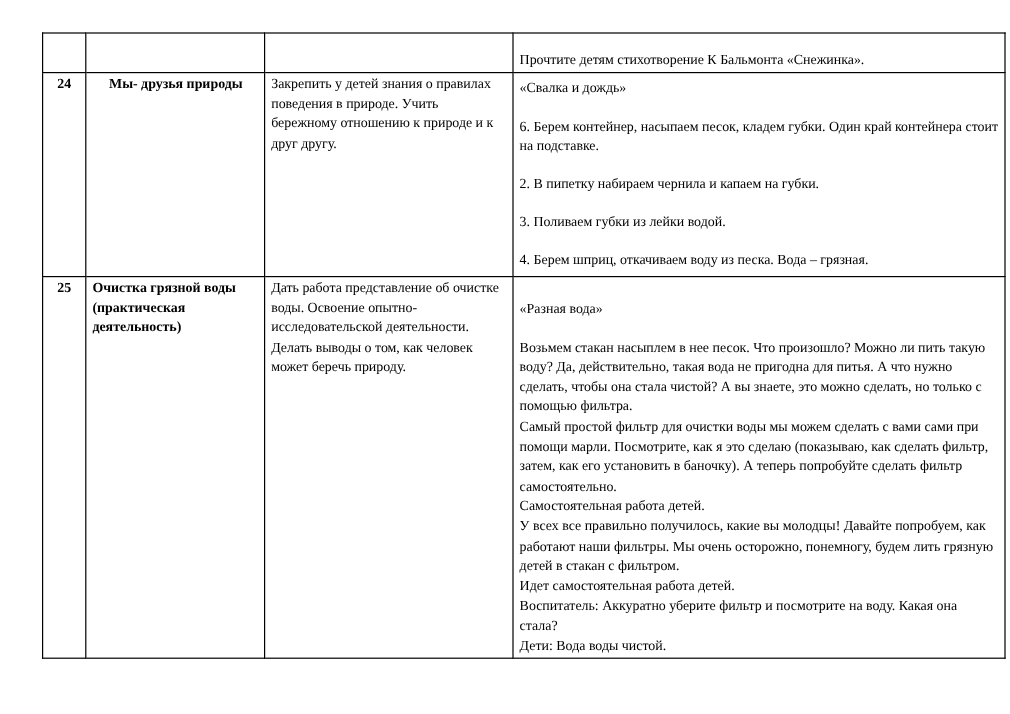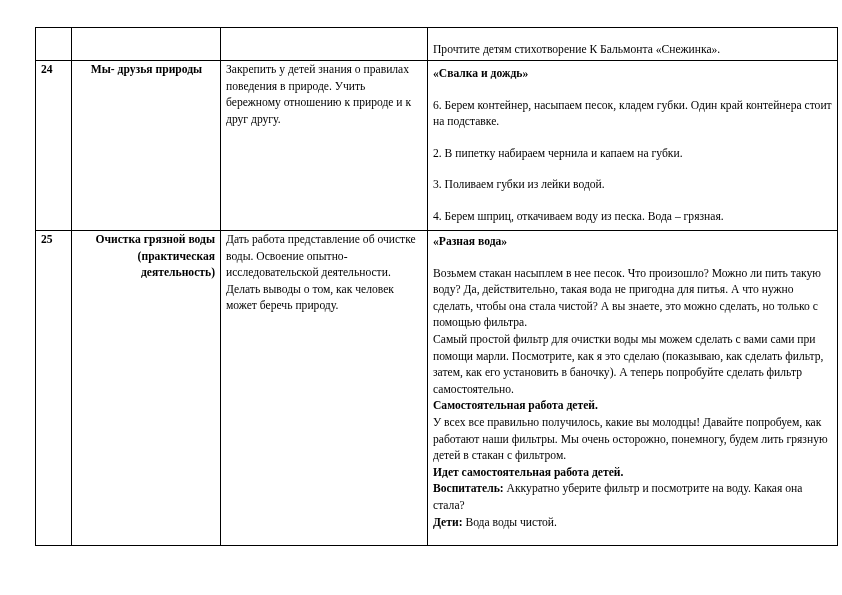--- a/index.html
+++ b/index.html
@@ -4,26 +4,26 @@
   <style>
     html, body { margin: 0; padding: 0; background: #ffffff; }
     body { width: 842px; height: 595px; position: relative; overflow: hidden;
            font-family: "Liberation Serif", "DejaVu Serif", serif; color: #000; }
     table.doc { position: absolute; left: 35px; top: 27px; width: 802px;
                 border-collapse: collapse; table-layout: fixed; font-size: 11.6px; line-height: 16.6px; }
     table.doc td { border: 1.3px solid #000; vertical-align: top; padding: 1px 5px; }
     table.doc tr.head-row td { height: 30px; vertical-align: bottom; padding-bottom: 1px; }
     table.doc tr.row-24 td { height: 167px; }
     table.doc tr.row-25 td { height: 312px; }
-    .num { font-weight: bold; padding-top: 3px; }
-    .topic { font-weight: bold; text-align: right; padding-top: 3px; }
+    .num { font-weight: bold; text-align: center; padding-top: 3px; }
+    .topic { font-weight: bold; text-align: left; padding-top: 3px; }
     .topic.left { text-align: center; padding-left: 6px; }
     .goal { padding-top: 3px; }
     .content p { margin: 0; }
-    .bold { font-weight: bold; }
+    .bold { font-weight: normal; }
     .gap { height: 15px; }
   </style>
 </head>
 <body>
 
 <table class="doc">
   <colgroup>
     <col style="width:36px">
     <col style="width:149px">
     <col style="width:207px">
@@ -52,21 +52,21 @@
       <p>3. Поливаем губки из лейки водой.</p>
       <div class="gap"></div>
       <p>4. Берем шприц, откачиваем воду из песка. Вода – грязная.</p>
     </td>
   </tr>
   <tr class="row-25">
     <td class="num">25</td>
     <td class="topic">Очистка грязной воды (практическая деятельность)</td>
     <td class="goal">Дать работа представление об очистке воды. Освоение опытно-исследовательской деятельности. Делать выводы о том, как человек может беречь природу.</td>
     <td class="content">
-      <p class="bold" style="margin-top:2px">«Разная вода»</p>
+      <p class="bold" style="margin-top:18px">«Разная вода»</p>
       <div class="gap"></div>
       <p>Возьмем стакан насыплем в нее песок. Что произошло? Можно ли пить такую воду? Да, действительно, такая вода не пригодна для питья. А что нужно сделать, чтобы она стала чистой? А вы знаете, это можно сделать, но только с помощью фильтра.</p>
       <p>Самый простой фильтр для очистки воды мы можем сделать с вами сами при помощи марли. Посмотрите, как я это сделаю (показываю, как сделать фильтр, затем, как его установить в баночку). А теперь попробуйте сделать фильтр самостоятельно.</p>
       <p class="bold">Самостоятельная работа детей.</p>
       <p>У всех все правильно получилось, какие вы молодцы! Давайте попробуем, как работают наши фильтры. Мы очень осторожно, понемногу, будем лить грязную детей в стакан с фильтром.</p>
       <p class="bold">Идет самостоятельная работа детей.</p>
       <p><span class="bold">Воспитатель:</span><span> Аккуратно уберите фильтр и посмотрите на воду. Какая она стала?</span></p>
       <p><span class="bold">Дети:</span><span> Вода воды чистой.</span></p>
     </td>
   </tr>

